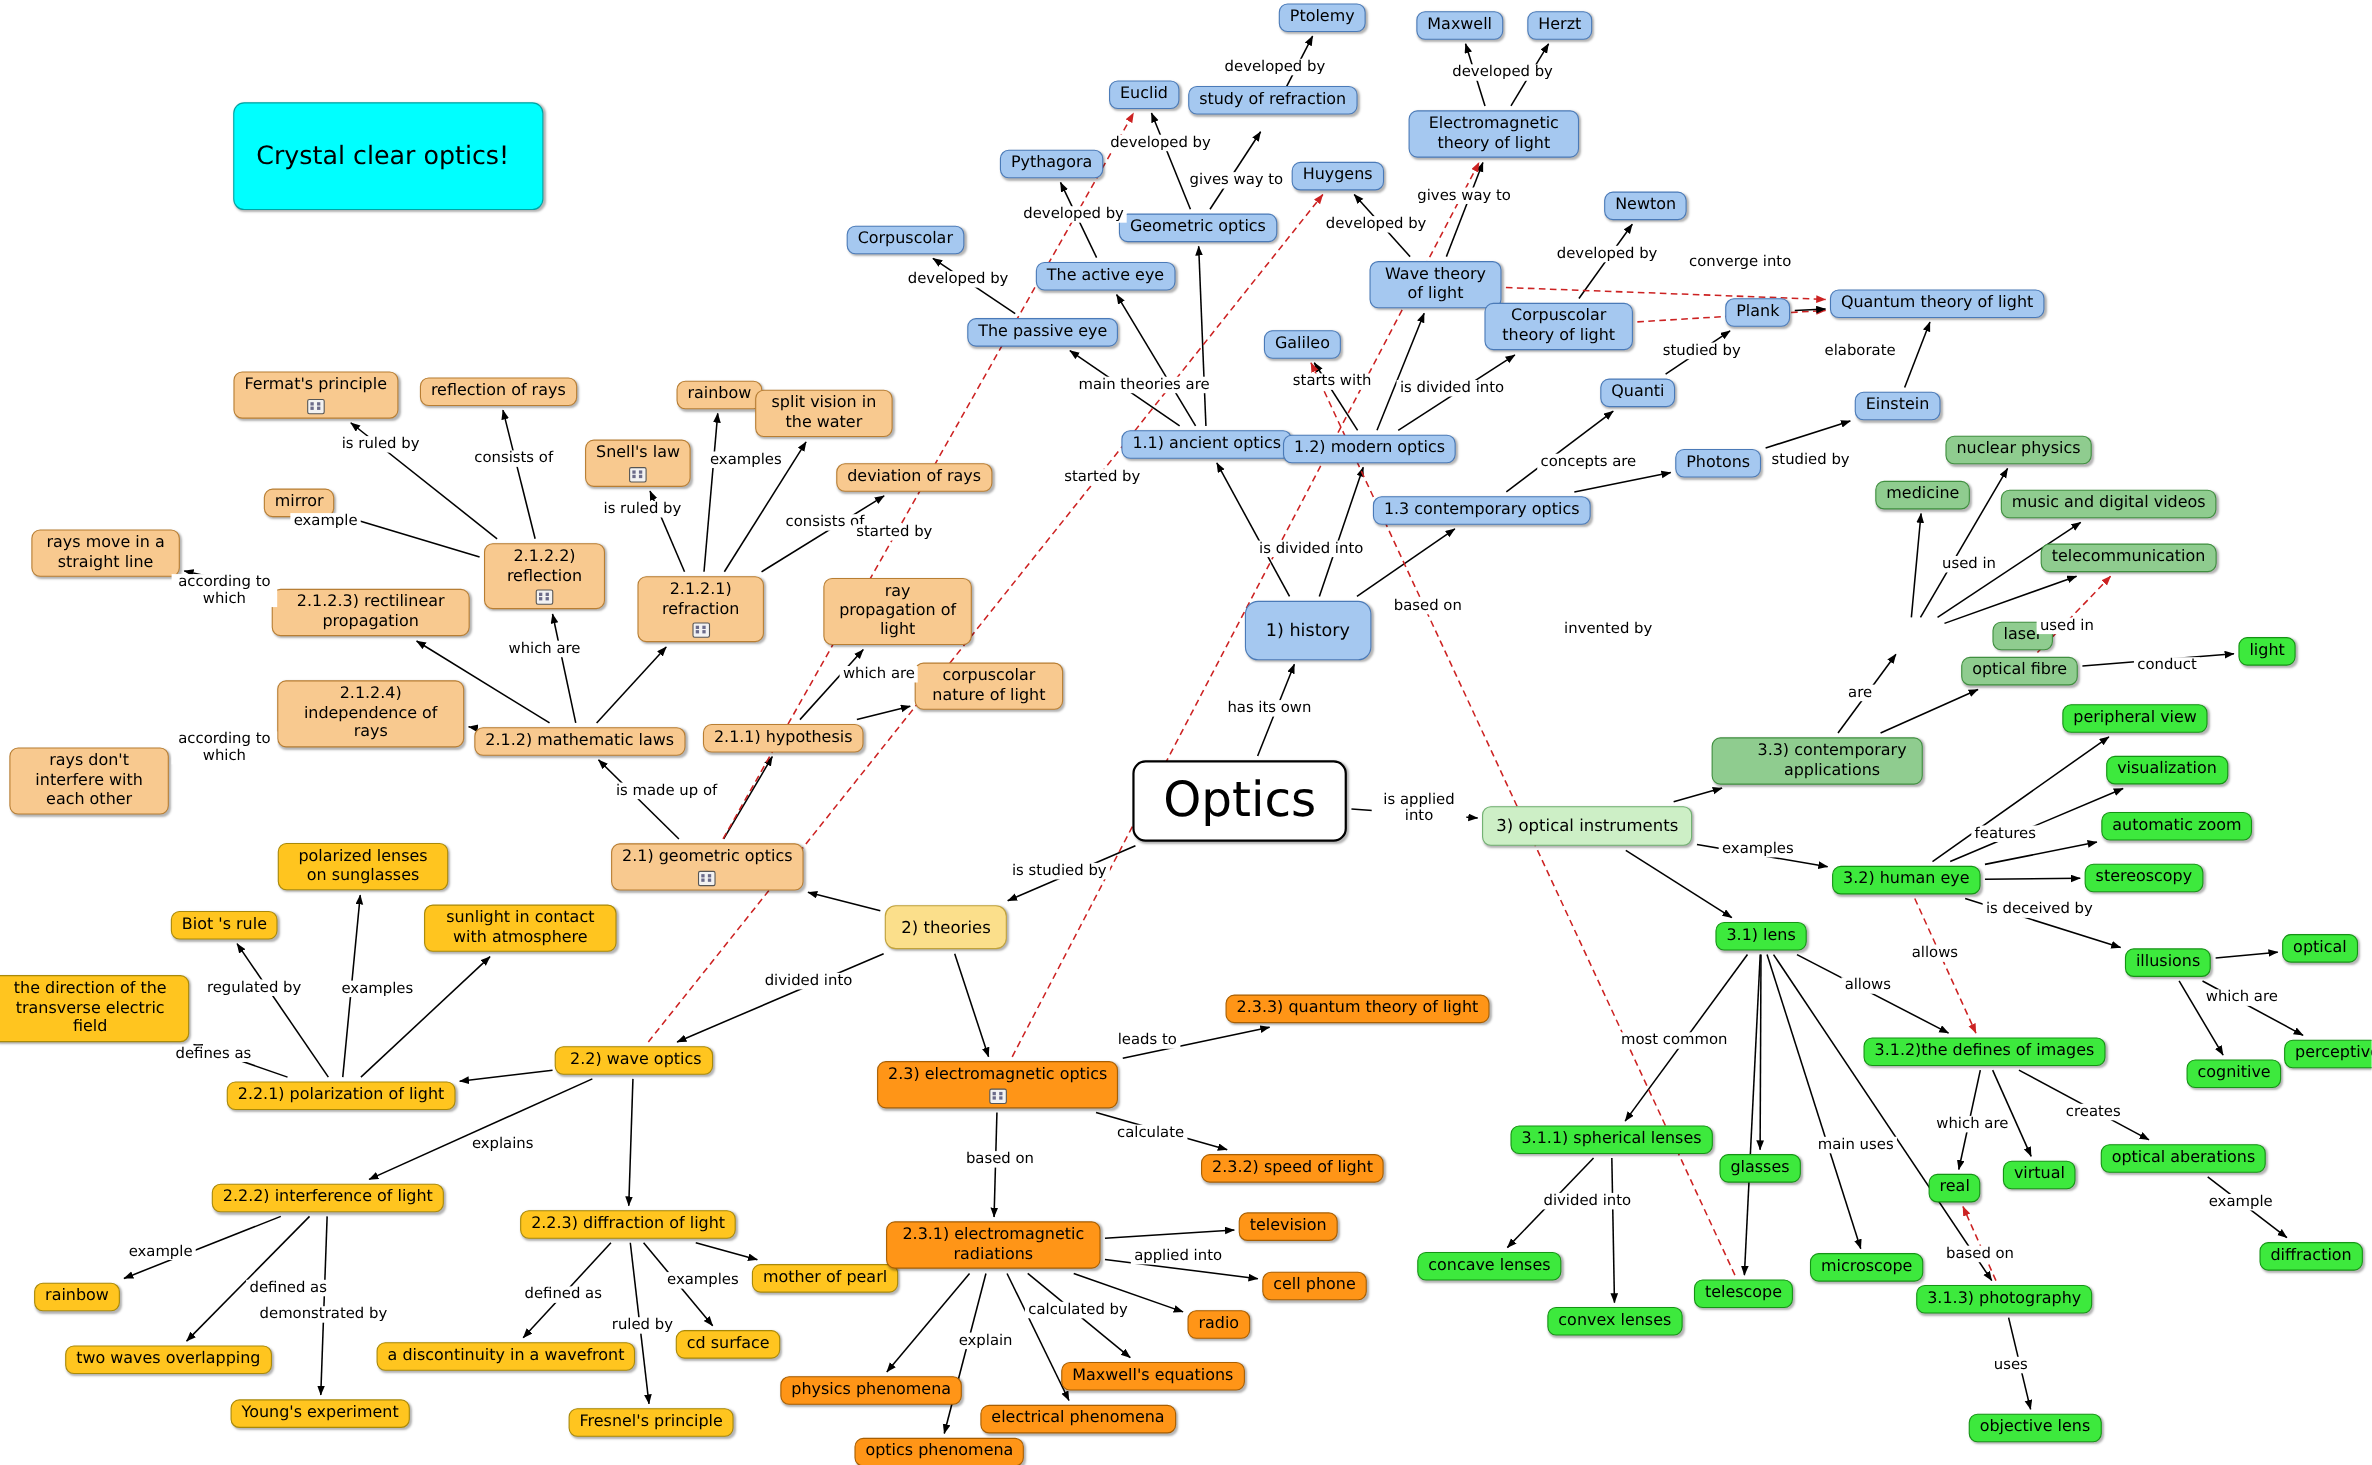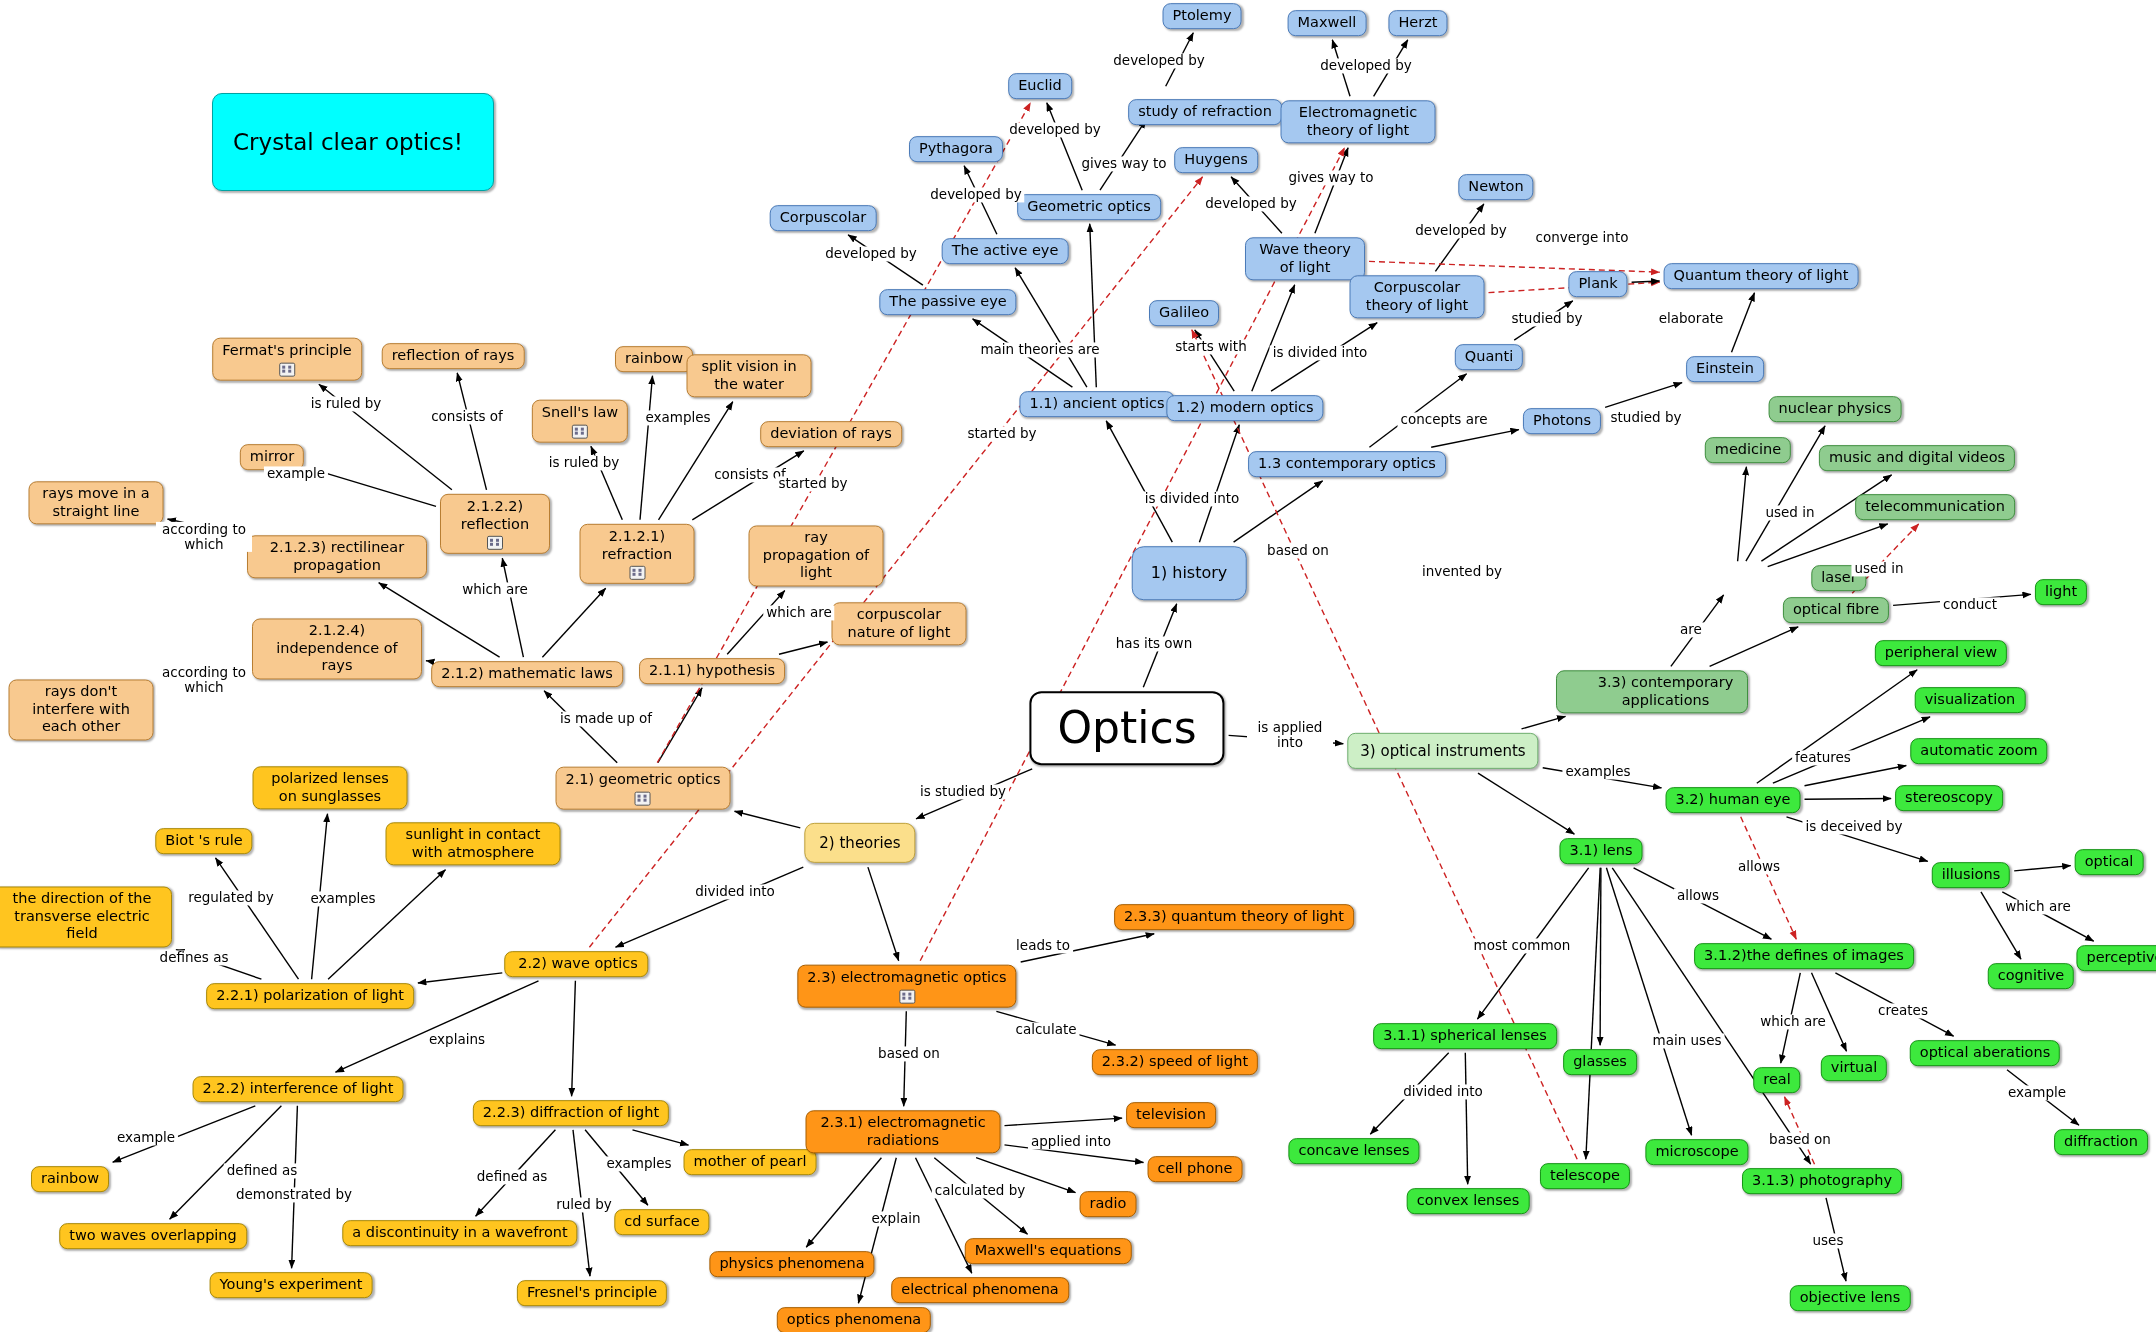--- a/index.html
+++ b/index.html
@@ -165,21 +165,21 @@
         <line x1="1577.2" y1="1159.2" x2="1191.8" y2="329.8" stroke="#cc2222" stroke-width="1.4" stroke-dasharray="6 4" marker-end="url(#arrow-red)"></line>
       </g>
   </svg>
 <div class="node cyan" style="left: 353px; top: 142px;">
       <span>Crystal clear optics!</span>
     </div>
     <div class="node blue" style="left: 1202px; top: 16px;"><span>Ptolemy</span></div>
     <div class="node blue" style="left: 1327px; top: 23px;"><span>Maxwell</span></div>
     <div class="node blue" style="left: 1418px; top: 23px;"><span>Herzt</span></div>
     <div class="node blue" style="left: 1040px; top: 86px;"><span>Euclid</span></div>
-    <div class="node blue" style="left: 1157px; top: 112px; margin-left: 48px;"><span>study of refraction</span></div>
+    <div class="node blue" style="left: 1157px; top: 91px;"><span>study of refraction</span></div>
     <div class="node blue wrap" style="max-width: 135px; left: 1358px; top: 122px;"><span>Electromagnetic theory of light</span></div>
     <div class="node blue" style="left: 956px; top: 149px;"><span>Pythagora</span></div>
     <div class="node blue" style="left: 1216px; top: 160px;"><span>Huygens</span></div>
     <div class="node blue" style="left: 1496px; top: 187px;"><span>Newton</span></div>
     <div class="node blue" style="left: 823px; top: 218px;"><span>Corpuscolar</span></div>
     <div class="node blue" style="left: 1089px; top: 207px;"><span>Geometric optics</span></div>
     <div class="node blue" style="left: 1005px; top: 251px;"><span>The active eye</span></div>
     <div class="node blue wrap" style="max-width: 100px; left: 1305px; top: 259px;"><span>Wave theory of light</span></div>
     <div class="node blue" style="left: 1184px; top: 313px;"><span>Galileo</span></div>
     <div class="node blue" style="left: 948px; top: 302px;"><span>The passive eye</span></div>

